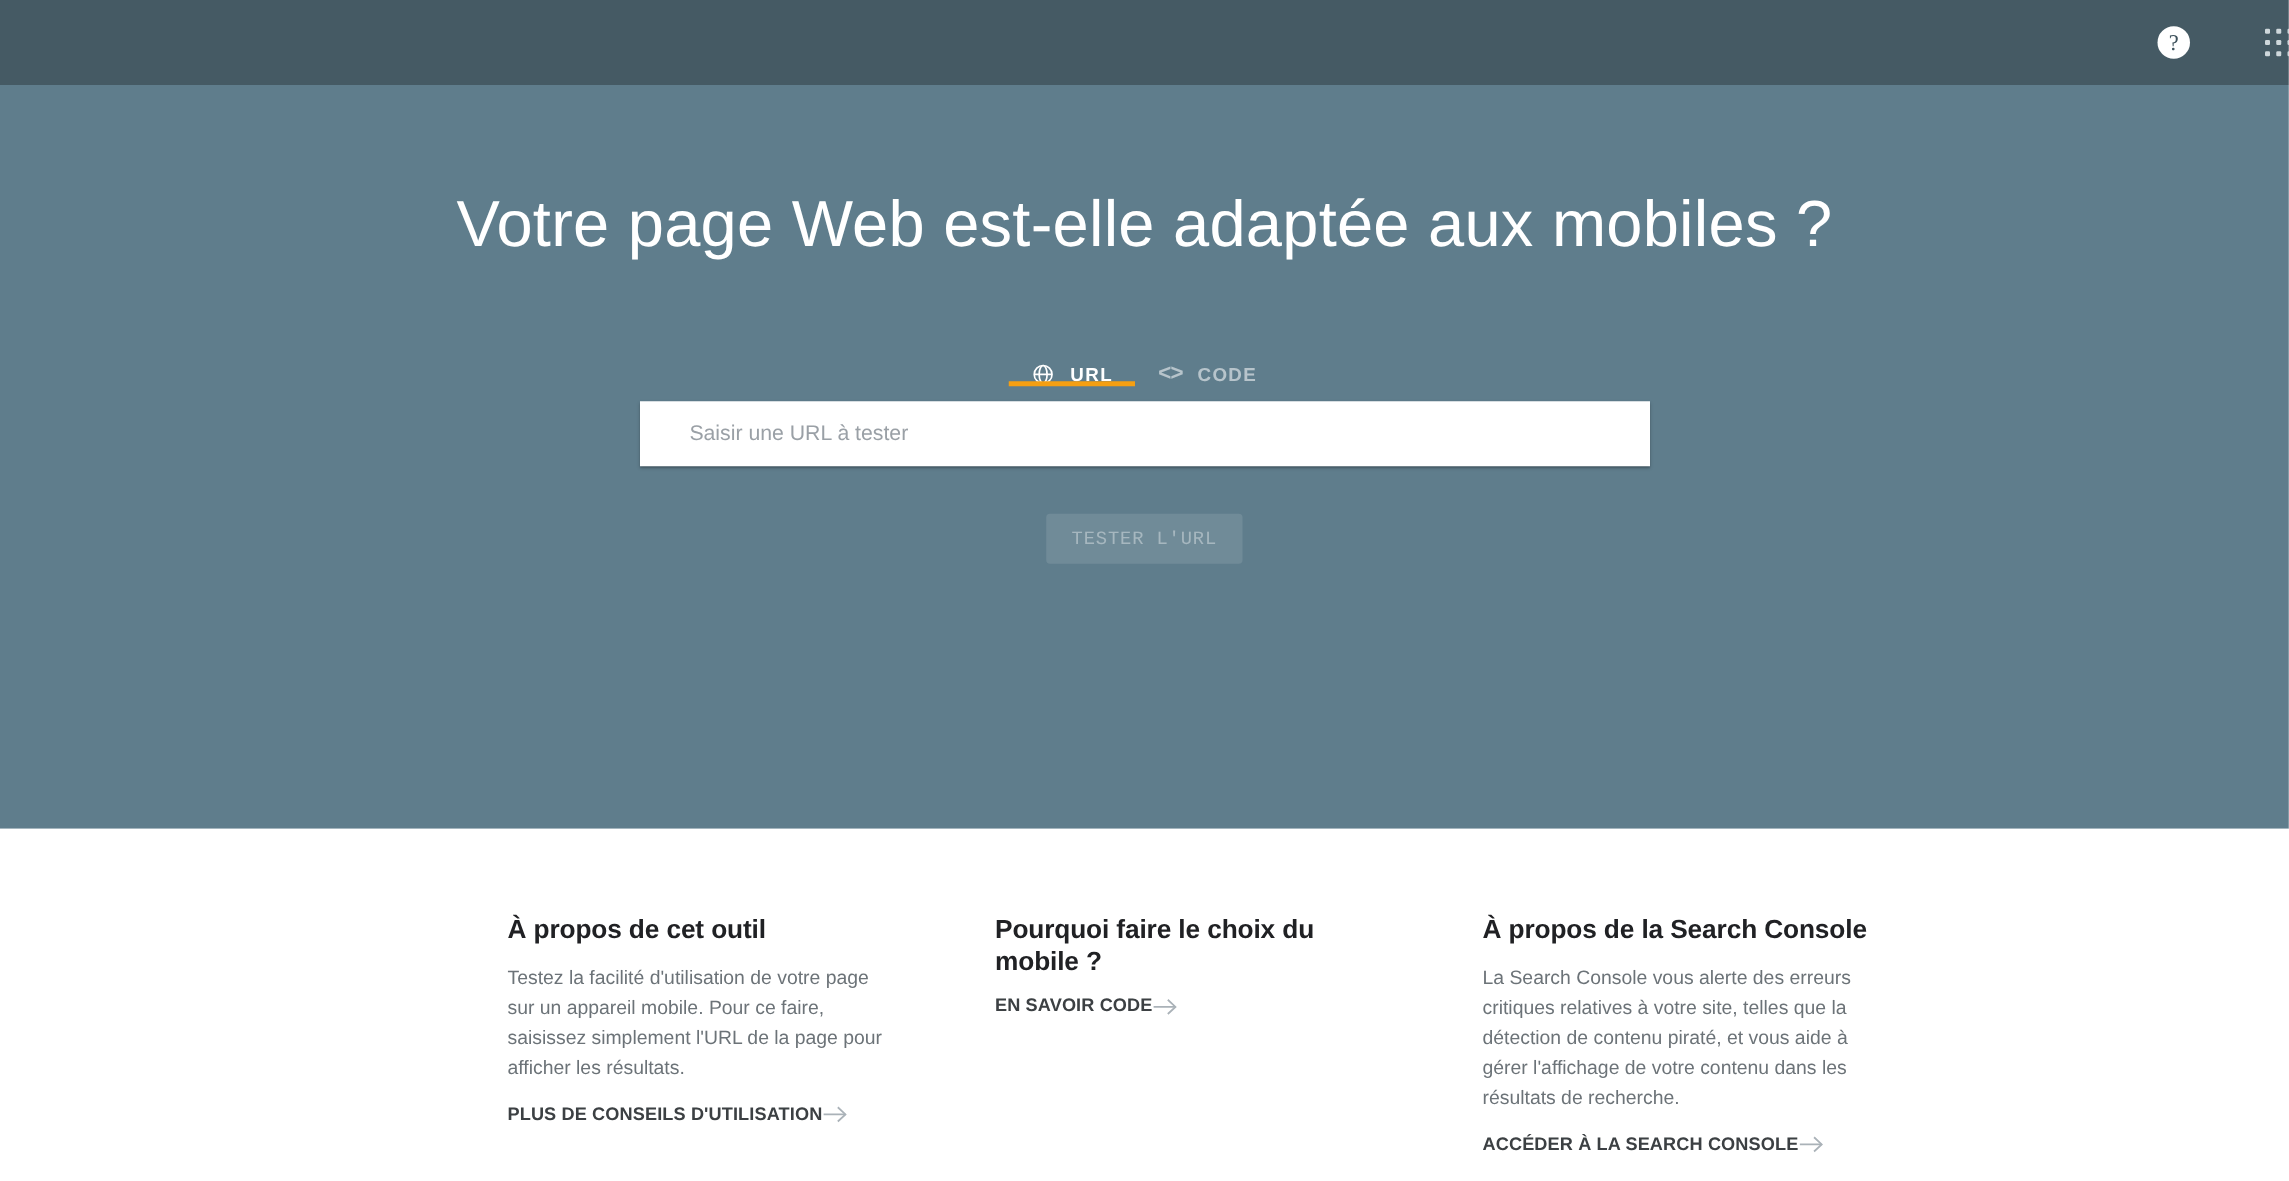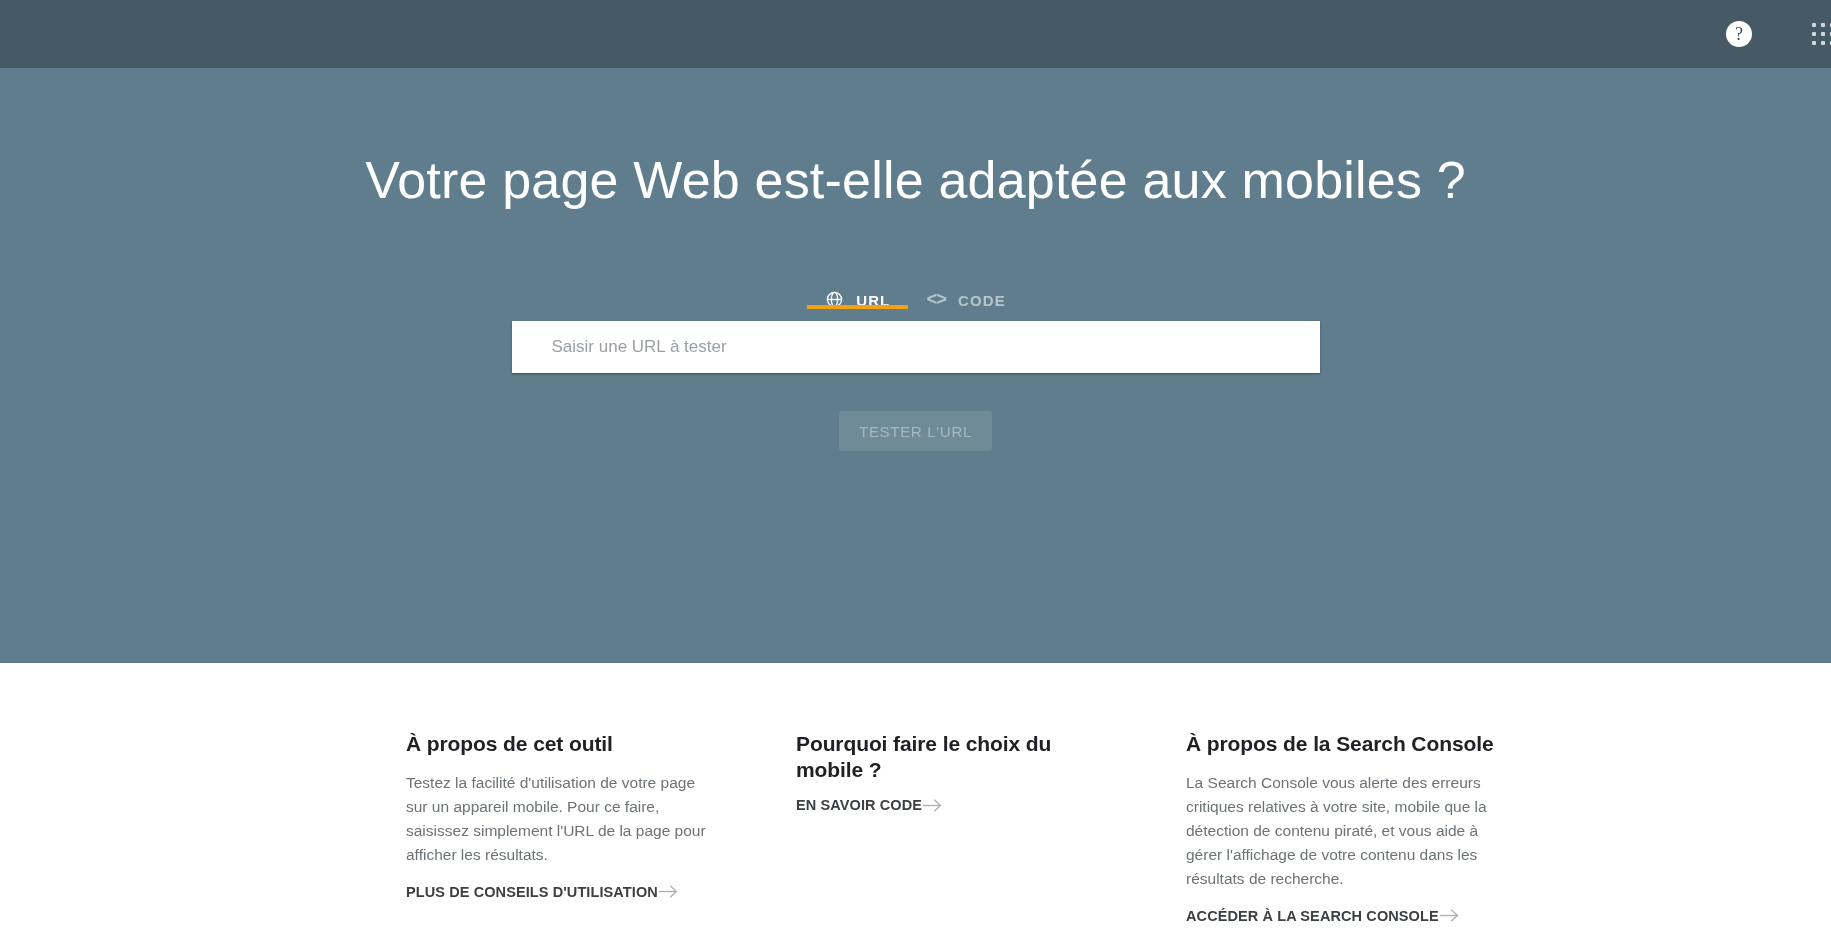--- a/index.html
+++ b/index.html
@@ -176,21 +176,21 @@
   
   .test-btn {
     margin-top: 38px;
     min-width: 133px;
     height: 40px;
     padding: 0 20px;
     border: 0;
     border-radius: 3px;
     background: rgba(255,255,255,.11);
     color: rgba(255,255,255,.38);
-    font-family: Liberation Sans, sans-serif;
+    font-family: Liberation Mono, monospace;
     font-size: 15px;
     font-weight: 500;
     letter-spacing: .7px;
     cursor: default;
   }
 
   
   .info {
     position: absolute;
     top: 663px; left: 0;
@@ -323,21 +323,21 @@
           <svg width="21" height="15" viewBox="0 0 24 16" fill="none" stroke="currentColor" stroke-width="1.6">
             <line x1="1" y1="8" x2="21" y2="8"></line>
             <polyline points="14,1.5 21,8 14,14.5"></polyline>
           </svg>
         </span>
       </a>
     </div>
 
     <div class="info-col">
       <h2 class="info-h">À propos de la Search Console</h2>
-      <p class="info-p">La Search Console vous alerte des erreurs critiques relatives à votre site, mobile que la détection de contenu piraté, et vous aide à gérer l'affichage de votre contenu dans les résultats de recherche.</p>
+      <p class="info-p">La Search Console vous alerte des erreurs critiques relatives à votre site, telles que la détection de contenu piraté, et vous aide à gérer l'affichage de votre contenu dans les résultats de recherche.</p>
       <a class="info-link">
         <span>ACCÉDER À LA SEARCH CONSOLE</span>
         <span class="arrow">
           <svg width="21" height="15" viewBox="0 0 24 16" fill="none" stroke="currentColor" stroke-width="1.6">
             <line x1="1" y1="8" x2="21" y2="8"></line>
             <polyline points="14,1.5 21,8 14,14.5"></polyline>
           </svg>
         </span>
       </a>
     </div>

